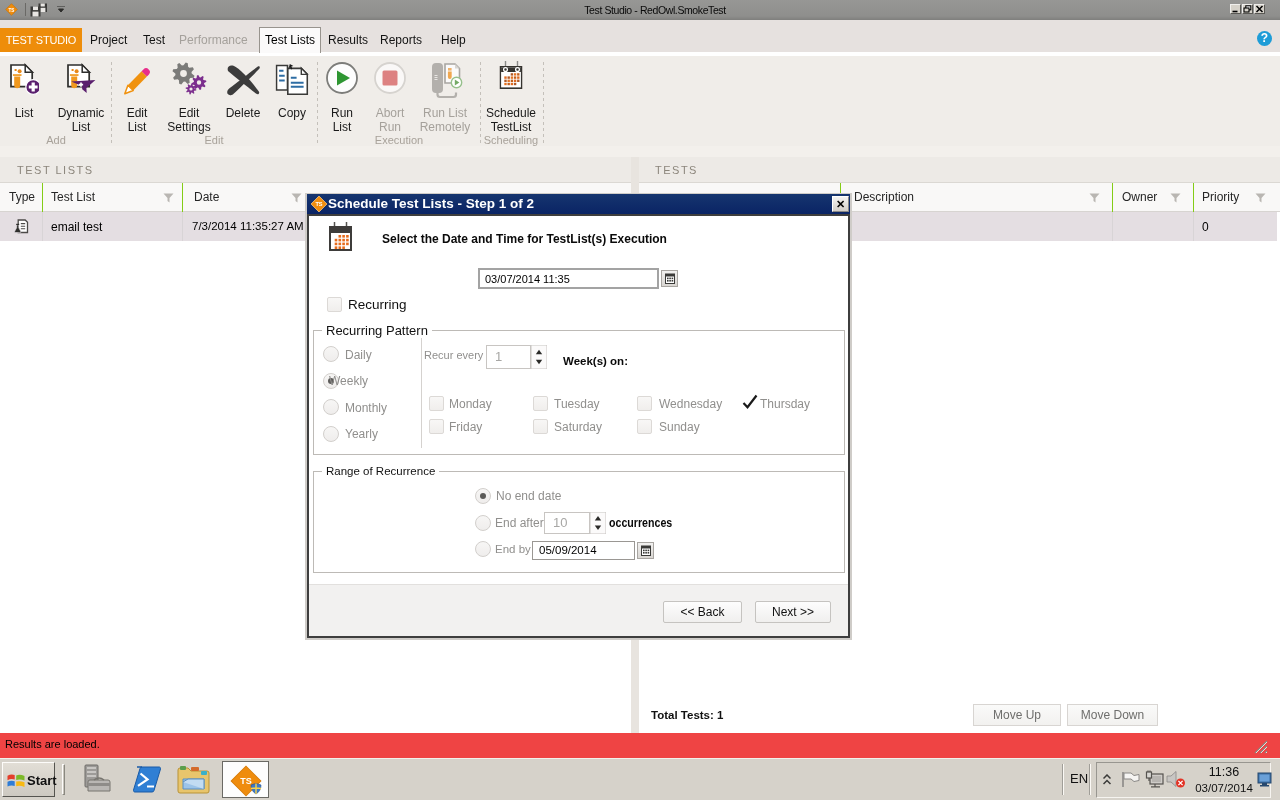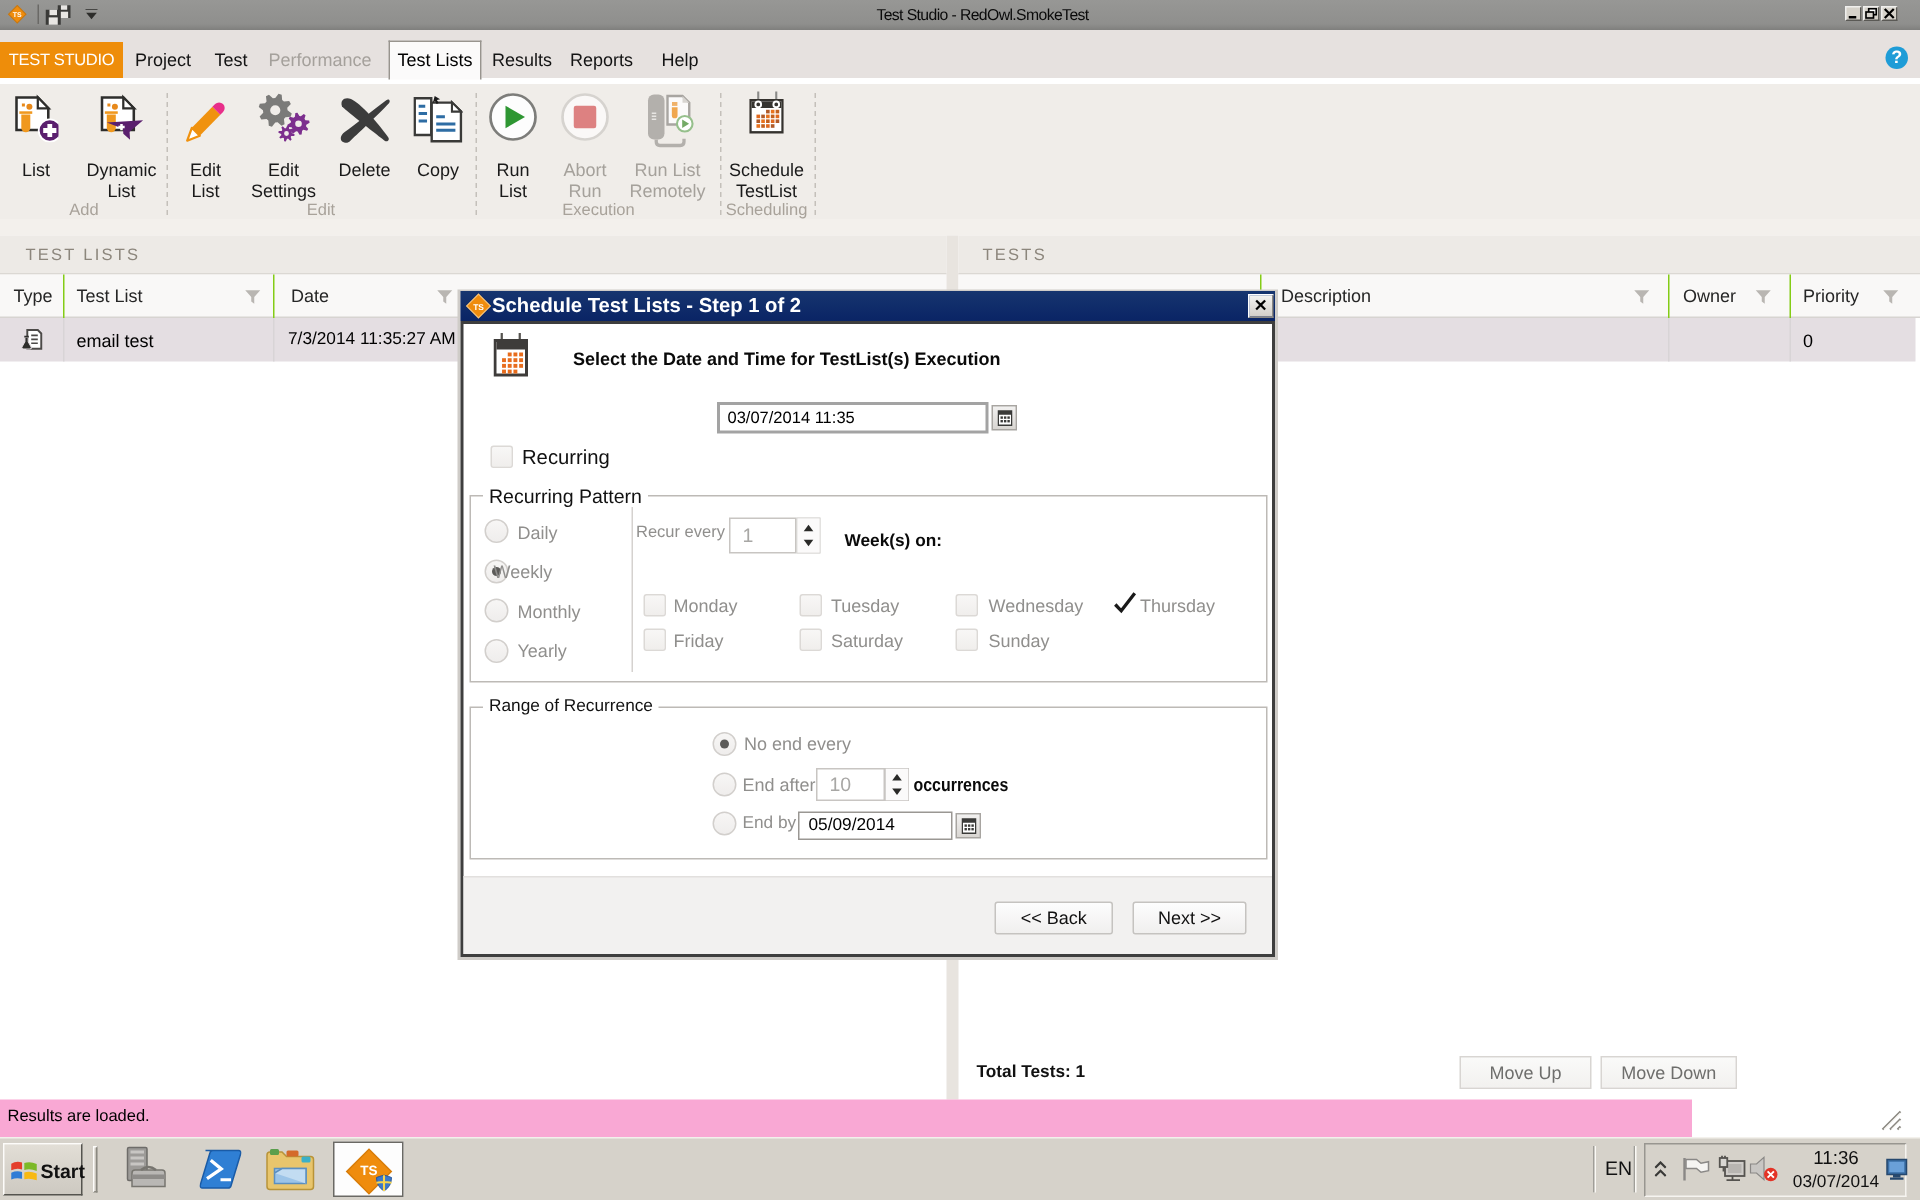--- a/index.html
+++ b/index.html
@@ -33,21 +33,21 @@
 #workspace { left:0; top:146px; width:1280px; height:587px; background:#fff; }
 .panelhead { top:11px; height:26px; background:#edeae6; border-bottom:1px solid #dbd8d3; color:#8c867c; font-size:11px; letter-spacing:1.5px; line-height:26px; }
 .thead { top:37px; height:29px; background:#f9f8f7; border-bottom:1px solid #d7d4d1; }
 .th { position:absolute; top:0; height:29px; font-size:12px; color:#262626; line-height:29px; border-right:1px solid #84cc16; }
 .trow { top:66px; height:29px; background:#e4dee2; }
 .splitter { left:631px; top:11px; width:8px; height:576px; background:#e8e4df; }
 .funnel { position:absolute; top:10px; width:11px; height:10px; }
 .btn { border:1px solid #d8d5d2; background:linear-gradient(#fafaf9,#f2f1ef); color:#6e6e6c; font-size:12px; text-align:center; }
 
 
-#statusbar { left:0; top:733px; width:1128px; height:25px; background:#f9a8d4; font-size:11px; color:#000;text-decoration:underline; }
+#statusbar { left:0; top:733px; width:1280px; height:25px; background:#ef4444; font-size:11px; color:#000;text-decoration:underline; }
 #taskbar { left:0; top:758px; width:1280px; height:42px; background:#d6d2ca; border-top:1px solid #f3f1ec; }
 
 
 #dialog { left:305px; top:193px; width:547px; height:447px; background:#cfccc8; z-index:10; }
 #dlgtitle { left:2px; top:1px; width:543px; height:20px; background:linear-gradient(#16356f,#0a2465); color:#fff; font-size:13.5px; font-weight:bold; line-height:20px;padding-left:42px; }
 #dlgbody { left:2px; top:21px; width:543px; height:424px; background:#fff; border:2px solid #3e3e3e; }
 .grpbox { border:1px solid #bdbab6; }
 .grplabel { position:absolute; top:-8px; left:8px; background:#fff; padding:0 4px; font-size:13px; color:#111; white-space:nowrap; }
 .gray { color:#908f8d; }
 .radio { position:absolute; width:16px; height:16px; border-radius:50%; background:linear-gradient(#f7f6f5,#efedec); border:1px solid #d2cfcc; }
@@ -484,21 +484,21 @@
       <div class="abs gray" style="left:140px;top:204px;font-size:12px;">Friday</div>
       <div class="check abs" style="left:224px;top:203px;"></div>
       <div class="abs gray" style="left:245px;top:204px;font-size:12px;">Saturday</div>
       <div class="check abs" style="left:328px;top:203px;"></div>
       <div class="abs gray" style="left:350px;top:204px;font-size:12px;">Sunday</div>
 
       <div class="grpbox abs" style="left:4px;top:255px;width:532px;height:102px;">
         <span class="grplabel" style="font-size:11.5px;top:-7px;">Range of Recurrence</span>
       </div>
       <div class="radio on abs" style="left:166px;top:272px;"></div>
-      <div class="abs gray" style="left:187px;top:273px;font-size:12px;">No end every</div>
+      <div class="abs gray" style="left:187px;top:273px;font-size:12px;">No end date</div>
       <div class="radio abs" style="left:166px;top:299px;"></div>
       <div class="abs gray" style="left:186px;top:300px;font-size:12px;">End after</div>
       <div class="field abs" style="left:235px;top:296px;width:46px;height:22px;border:1px solid #c8c5c2;color:#a8a7a5;line-height:20px;"><span style="margin-left:8px;">10</span></div>
       <div class="spin abs" style="left:281px;top:296px;height:22px;">
         <svg width="16" height="22" viewBox="0 0 16 22">
           <rect x="0" y="0" width="16" height="22" fill="#fbfafa" stroke="#c8c5c2" stroke-width="1"></rect>
           <path d="M8 4 l3.2 4.4 h-6.4 z" fill="#2a2a28"></path>
           <path d="M8 18 l3.2 -4.4 h-6.4 z" fill="#2a2a28"></path>
         </svg>
       </div>

